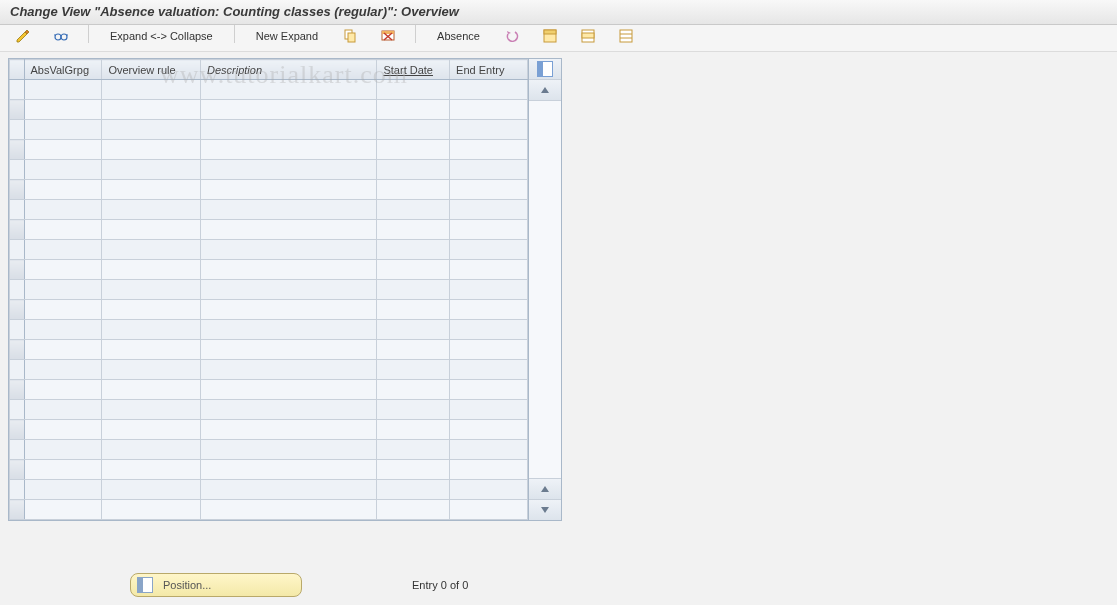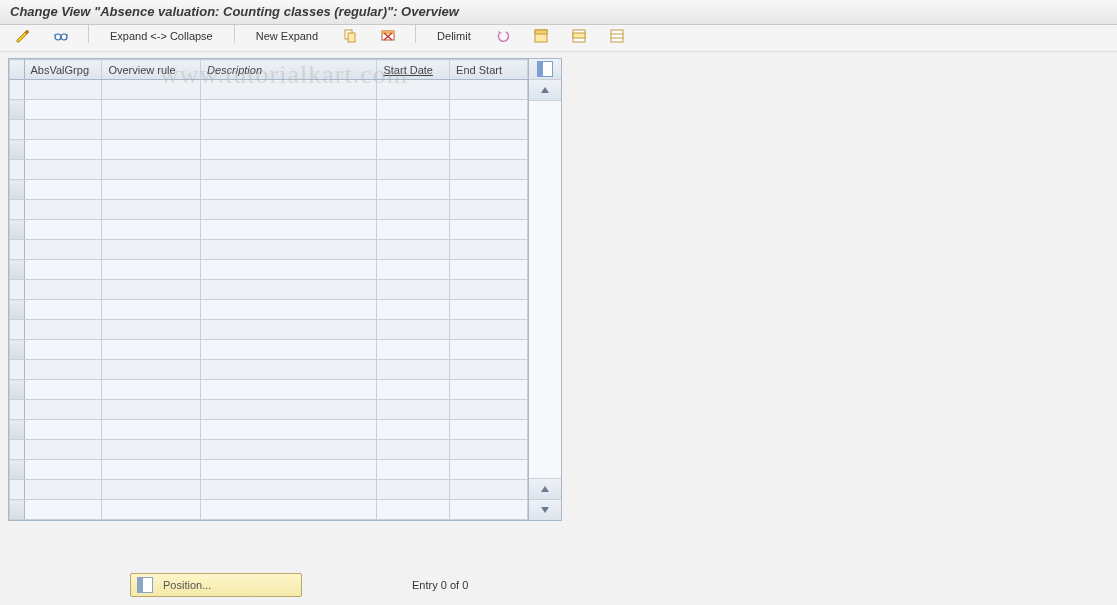--- a/index.html
+++ b/index.html
@@ -169,21 +169,21 @@
     gap: 110px;
   }
   .position-btn {
     display: inline-flex;
     align-items: center;
     height: 22px;
     min-width: 150px;
     padding: 0 14px 0 6px;
     background: linear-gradient(#fff6c9, #f4e9a8);
     border: 1px solid #b9a96a;
-    border-radius: 2px;
+    border-radius: 8px;
     color: #555;
     gap: 10px;
     font-size: 11px;
     cursor: default;
   }
   .position-btn .pb-icon {
     width: 14px; height: 14px;
     background: #fff;
     border: 1px solid #8aa5c8;
     position: relative;
@@ -250,21 +250,21 @@
   <span class="tb-btn" title="Delete">
     <svg width="16" height="16" viewBox="0 0 16 16">
       <rect x="2" y="3" width="12" height="9" fill="#fff" stroke="#b85c2e" stroke-width="1"></rect>
       <rect x="2" y="3" width="12" height="3" fill="#f0b060"></rect>
       <line x1="4" y1="5" x2="12" y2="12" stroke="#c43b2e" stroke-width="1.4"></line>
       <line x1="12" y1="5" x2="4" y2="12" stroke="#c43b2e" stroke-width="1.4"></line>
     </svg>
   </span>
   <span class="sep"></span>
 
-  <span class="tb-btn tb-text-btn">Delimit</span>
+  <span class="tb-btn tb-text-btn">Absence</span>
 
   <span class="tb-btn" title="Undo Change">
     <svg width="16" height="16" viewBox="0 0 16 16">
       <path d="M11 4 A5 5 0 1 1 4 6" fill="none" stroke="#c97fb4" stroke-width="1.6"></path>
       <path d="M3 3 L4 6 L7 5 Z" fill="#c97fb4"></path>
     </svg>
   </span>
   <span class="tb-btn" title="Select All">
     <svg width="16" height="16" viewBox="0 0 16 16">
       <rect x="2" y="2" width="12" height="12" fill="#ffe9a8" stroke="#c79a3b"></rect>
@@ -292,21 +292,21 @@
   <div class="table-control">
     <div class="grid-wrap">
       <table class="grid">
         <thead>
           <tr>
             <th class="rowsel"></th>
             <th class="col-grpg">AbsValGrpg</th>
             <th class="col-rule">Overview rule</th>
             <th class="col-desc">Description</th>
             <th class="col-start">Start Date</th>
-            <th class="col-end">End Start</th>
+            <th class="col-end">End Entry</th>
           </tr>
         </thead>
         <tbody id="grid-body">
             <tr>
               <td class="rowsel"></td>
               <td class="col-grpg"></td>
               <td class="col-rule"></td>
               <td class="col-desc"></td>
               <td class="col-start"></td>
               <td class="col-end"></td>

